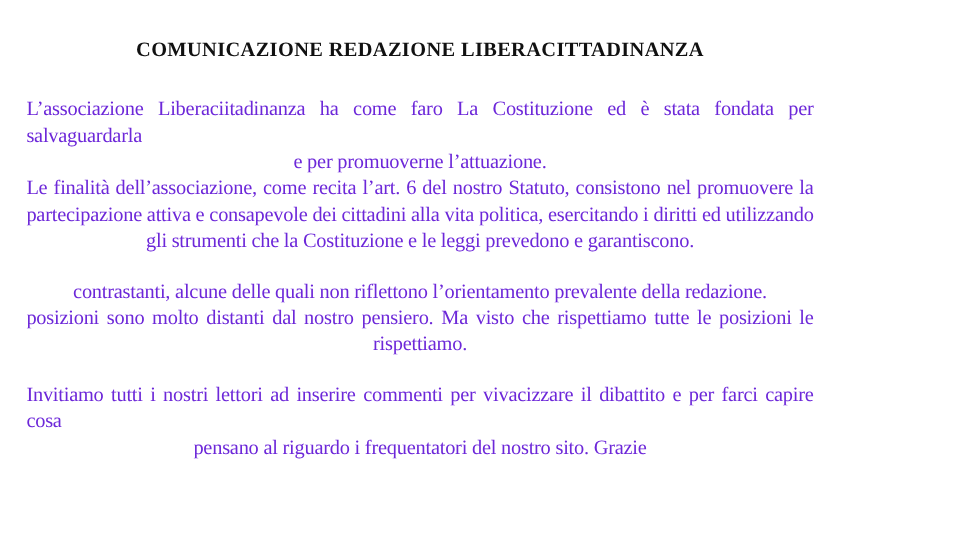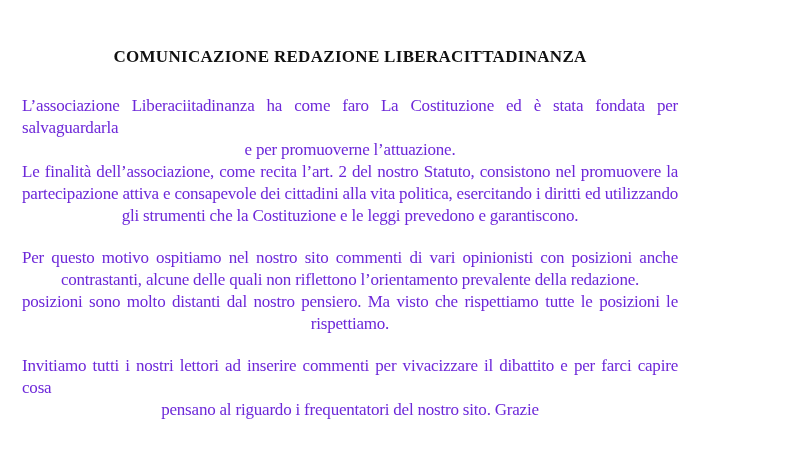--- a/index.html
+++ b/index.html
@@ -11,21 +11,21 @@
     height: 466px;
     background: #ffffff;
     overflow: hidden;
     font-family: "Liberation Serif", "DejaVu Serif", serif;
     color: #161616;
   }
   .page {
     box-sizing: border-box;
     width: 700px;
     height: 466px;
-    padding: 45px 22px 0 22px;
+    padding: 30px 22px 0 22px;
     background: #ffffff;
   }
   .doc-title {
     margin: 0 0 26px 0;
     font-size: 17px;
     line-height: 24px;
     font-weight: bold;
     text-align: center;
     letter-spacing: 0.3px;
     color: #111111;
@@ -53,29 +53,28 @@
 <div class="page">
 
   <h1 class="doc-title">COMUNICAZIONE REDAZIONE LIBERACITTADINANZA</h1>
 
   <div class="block">
     <div class="para">
       <div class="line j">L’associazione Liberaciitadinanza ha come faro La Costituzione ed è stata fondata per salvaguardarla</div>
       <div class="line last">e per promuoverne l’attuazione.</div>
     </div>
     <div class="para">
-      <div class="line j">Le finalità dell’associazione, come recita l’art. 2 del nostro Statuto, consistono nel promuovere la</div>
+      <div class="line j">Le finalità dell’associazione, come recita l’art. 6 del nostro Statuto, consistono nel promuovere la</div>
       <div class="line j">partecipazione attiva e consapevole dei cittadini alla vita politica, esercitando i diritti ed utilizzando</div>
       <div class="line last">gli strumenti che la Costituzione e le leggi prevedono e garantiscono.</div>
     </div>
   </div>
 
   <div class="block">
     <div class="para">
-      <div class="line j">Per questo motivo ospitiamo nel nostro sito commenti di vari opinionisti con posizioni anche</div>
       <div class="line last">contrastanti, alcune delle quali  non riflettono l’orientamento prevalente della redazione.</div>
     </div>
     <div class="para">
       <div class="line j">posizioni sono  molto distanti dal nostro pensiero. Ma visto che rispettiamo tutte le posizioni le</div>
       <div class="line last">rispettiamo.</div>
     </div>
   </div>
 
   <div class="block">
     <div class="para">

